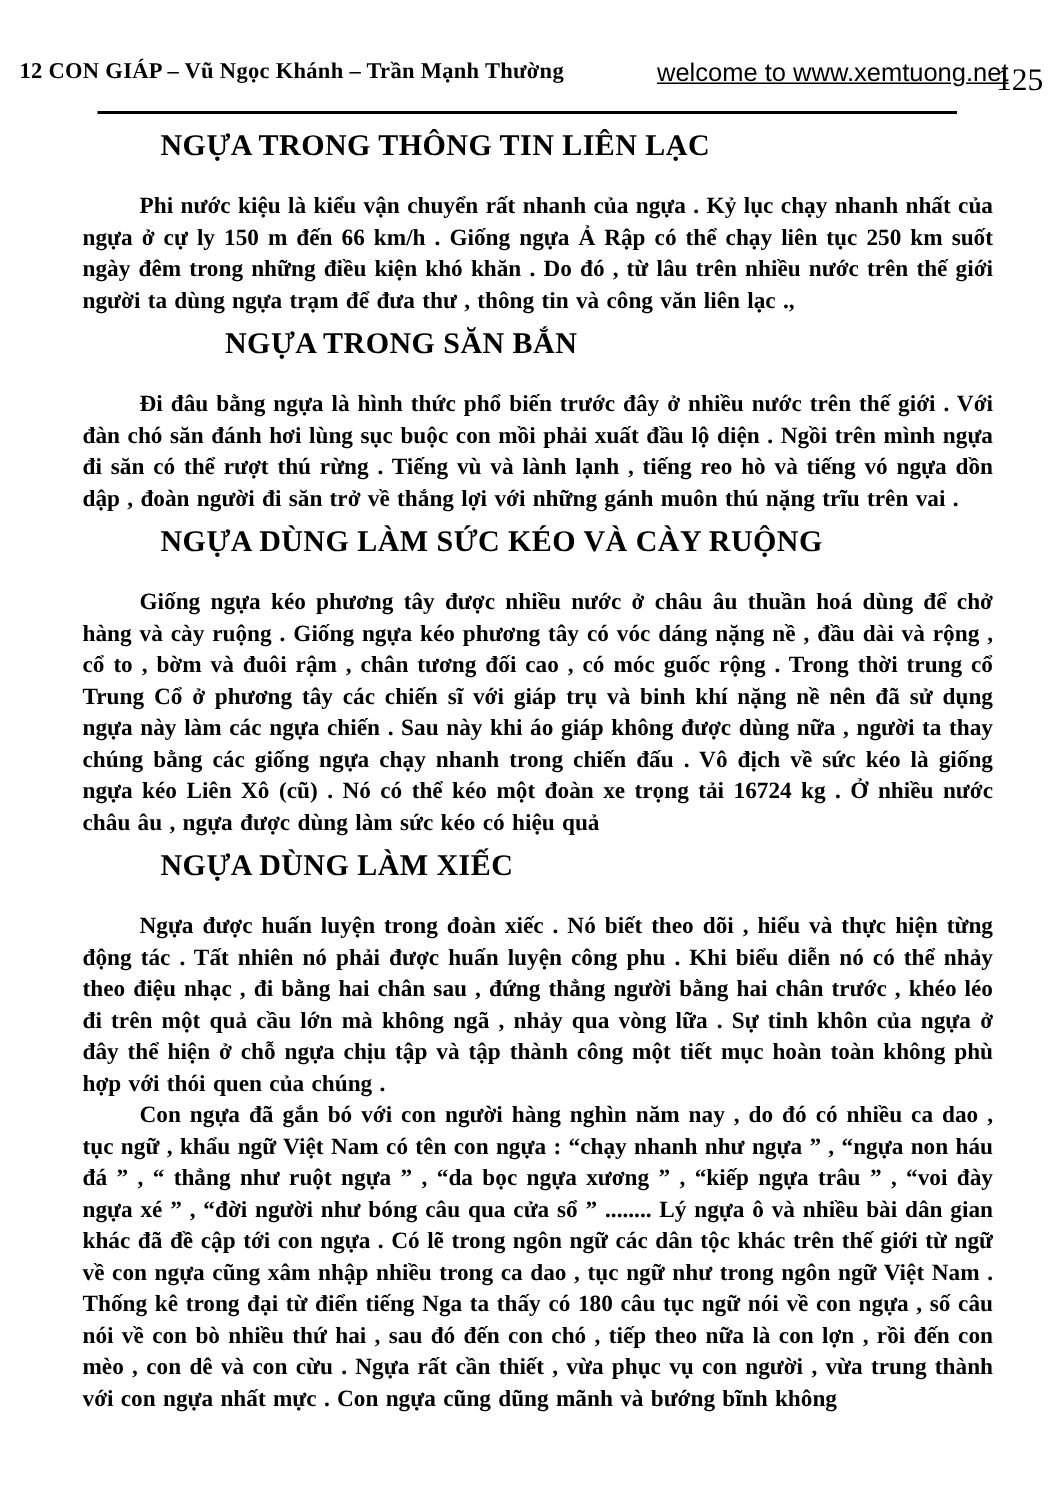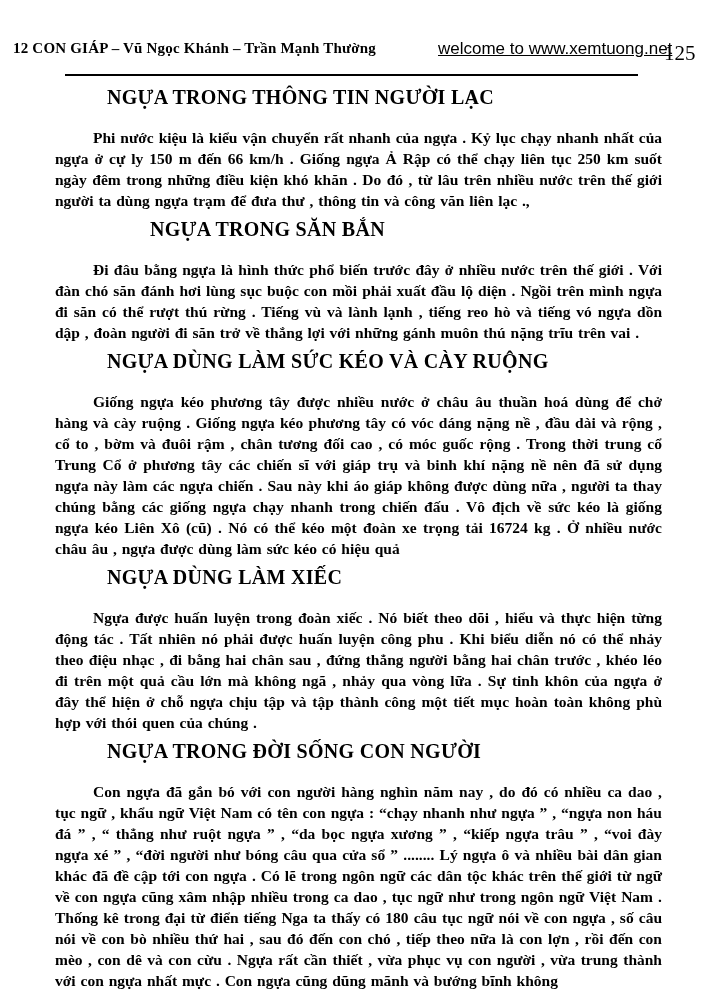--- a/index.html
+++ b/index.html
@@ -82,38 +82,37 @@
 
   <div class="header-link">welcome to www.xemtuong.net</div>
 
   <div class="header-page-num">125</div>
 
   <div class="header-rule"></div>
 
   <div class="content">
 
     <div class="section">
-      <div class="section-heading">NGỰA TRONG THÔNG TIN NGƯỜI LẠC</div>
+      <div class="section-heading">NGỰA TRONG THÔNG TIN LIÊN LẠC</div>
       <div class="section-paragraph">Phi nước kiệu là kiểu vận chuyển rất nhanh của ngựa . Kỷ lục chạy nhanh nhất của ngựa ở cự ly 150 m đến 66 km/h . Giống ngựa Ả Rập có thể chạy liên tục 250 km suốt ngày đêm trong những điều kiện khó khăn . Do đó , từ lâu trên nhiều nước trên thế giới người ta dùng ngựa trạm để đưa thư , thông tin và công văn liên lạc .,</div>
     </div>
 
     <div class="section">
       <div class="section-heading">NGỰA TRONG SĂN BẮN</div>
       <div class="section-paragraph">Đi đâu bằng ngựa là hình thức phổ biến trước đây ở nhiều nước trên thế giới . Với đàn chó săn đánh hơi lùng sục buộc con mồi phải xuất đầu lộ diện . Ngồi trên mình ngựa đi săn có thể rượt thú rừng . Tiếng vù và lành lạnh , tiếng reo hò và tiếng vó ngựa dồn dập , đoàn người đi săn trở về thắng lợi với những gánh muôn thú nặng trĩu trên vai .</div>
     </div>
 
     <div class="section">
       <div class="section-heading">NGỰA DÙNG LÀM SỨC KÉO VÀ CÀY RUỘNG</div>
       <div class="section-paragraph">Giống ngựa kéo phương tây được nhiều nước ở châu âu thuần hoá dùng để chở hàng và cày ruộng . Giống ngựa kéo phương tây có vóc dáng nặng nề , đầu dài và rộng , cổ to , bờm và đuôi rậm , chân tương đối cao , có móc guốc rộng . Trong thời trung cổ Trung Cổ ở phương tây các chiến sĩ với giáp trụ và binh khí nặng nề nên đã sử dụng ngựa này làm các ngựa chiến . Sau này khi áo giáp không được dùng nữa , người ta thay chúng bằng các giống ngựa chạy nhanh trong chiến đấu . Vô địch về sức kéo là giống ngựa kéo Liên Xô (cũ) . Nó có thể kéo một đoàn xe trọng tải 16724 kg . Ở nhiều nước châu âu , ngựa được dùng làm sức kéo có hiệu quả</div>
     </div>
 
     <div class="section">
       <div class="section-heading">NGỰA DÙNG LÀM XIẾC</div>
       <div class="section-paragraph">Ngựa được huấn luyện trong đoàn xiếc . Nó biết theo dõi , hiểu và thực hiện từng động tác . Tất nhiên nó phải được huấn luyện công phu . Khi biểu diễn nó có thể nhảy theo điệu nhạc , đi bằng hai chân sau , đứng thẳng người bằng hai chân trước , khéo léo đi trên một quả cầu lớn mà không ngã , nhảy qua vòng lữa . Sự tinh khôn của ngựa ở đây thể hiện ở chỗ ngựa chịu tập và tập thành công một tiết mục hoàn toàn không phù hợp với thói quen của chúng .</div>
     </div>
 
     <div class="section">
-      <div class="section-heading">NGỰA TRONG ĐỜI SỐNG CON NGƯỜI</div>
       <div class="section-paragraph">Con ngựa đã gắn bó với con người hàng nghìn năm nay , do đó có nhiều ca dao , tục ngữ , khẩu ngữ Việt Nam có tên con ngựa : “chạy nhanh như ngựa ” , “ngựa non háu đá ” , “ thẳng như ruột ngựa ” , “da bọc ngựa xương ” , “kiếp ngựa trâu ” , “voi đày ngựa xé ” , “đời người như bóng câu qua cửa sổ ” ........ Lý ngựa ô và nhiều bài dân gian khác đã đề cập tới con ngựa . Có lẽ trong ngôn ngữ các dân tộc khác trên thế giới từ ngữ về con ngựa cũng xâm nhập nhiều trong ca dao , tục ngữ như trong ngôn ngữ Việt Nam . Thống kê trong đại từ điển tiếng Nga ta thấy có 180 câu tục ngữ nói về con ngựa , số câu nói về con bò nhiều thứ hai , sau đó đến con chó , tiếp theo nữa là con lợn , rồi đến con mèo , con dê và con cừu . Ngựa rất cần thiết , vừa phục vụ con người , vừa trung thành với con ngựa nhất mực . Con ngựa cũng dũng mãnh và bướng bĩnh không</div>
     </div>
 
   </div>
 </div>
 
 </body></html>

